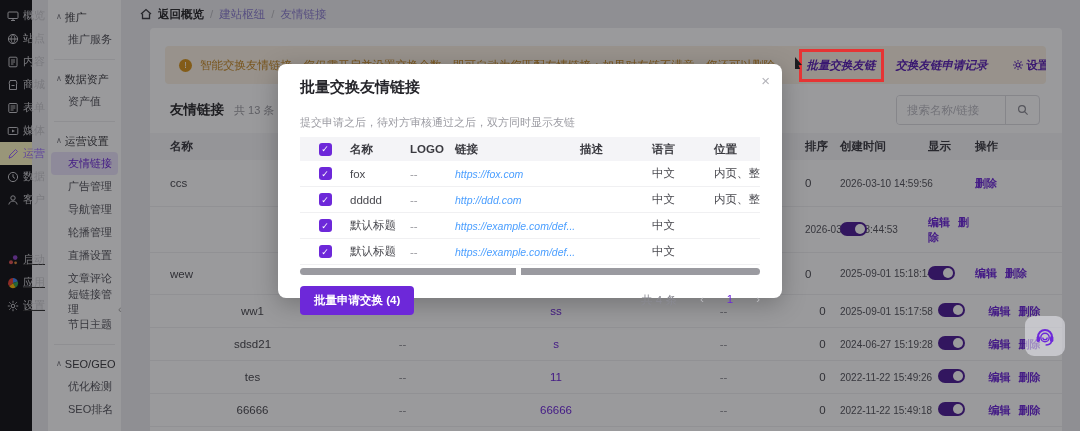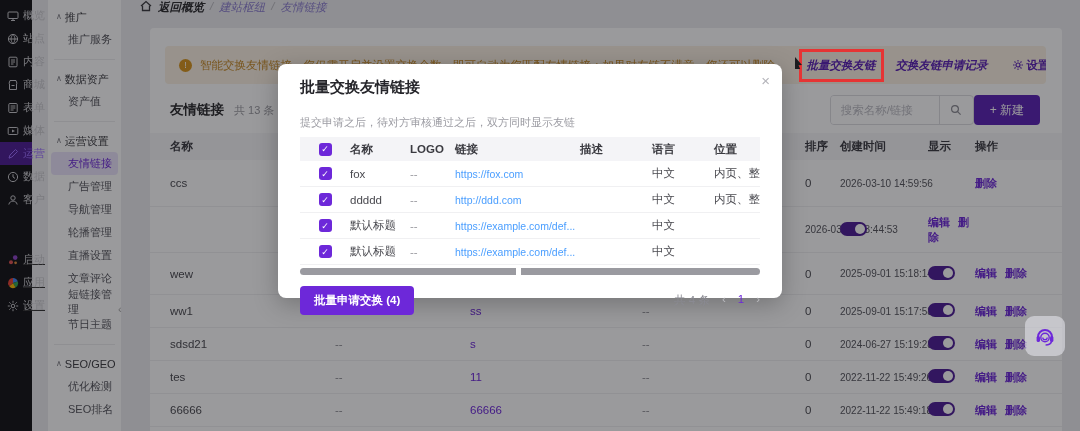--- a/index.html
+++ b/index.html
@@ -5,41 +5,41 @@
   * { box-sizing: border-box; margin: 0; padding: 0; }
   html,body { width:1080px; height:431px; overflow:hidden; }
   body { font-family:"Liberation Sans","DejaVu Sans",sans-serif; font-size:12px; color:#333;
          background:#ececf0; position:relative; }
 
   
   .psb { position:absolute; left:0; top:0; bottom:0; width:32px; background:#121215; z-index:1; }
   .psi { height:23px; display:flex; align-items:center; gap:4px; padding-left:7px;
          color:#c9c9cd; font-size:11px; cursor:pointer; white-space:nowrap; }
   .psi .pic { width:12px; height:12px; display:inline-flex; }
-  .psi.active { background:#4c1d95; color:#9b6bff; }
+  .psi.active { background:#fef9c3; color:#9b6bff; }
   .psb-top { padding-top:4px; }
   .psb-bottom { position:absolute; left:0; right:0; top:248px;text-decoration:underline; }
 
   
   .ssb { position:absolute; left:48px; top:0; bottom:0; width:73px; background:#ffffff; z-index:1;
          padding-top:6px; overflow:hidden; }
   .sst { height:22px; display:flex; align-items:center; gap:3px; padding-left:8px;
          color:#3b3b40; font-size:11px; }
   .sst .caret { font-size:8px; color:#7a7a80; transform:translateY(-1px); }
   .ssi { height:23px; display:flex; align-items:center; padding-left:17px; color:#55555c;
          font-size:11px; cursor:pointer; border-radius:4px; margin:0 3px; }
   .ssi.active { background:#ebe4fb; color:#6d28d9; }
   .ssd { height:1px; background:#ececee; margin:8px 6px; }
   .ssb-collapse { position:absolute; left:118px; top:296px; width:10px; height:26px; z-index:2;
          color:#aaa; font-size:11px; display:flex; align-items:center; }
 
   
   .content { position:absolute; left:121px; top:0; right:0; bottom:0; }
-  .breadcrumb { height:28px; display:flex; gap:6px; padding-left:19px;
-         font-size:11.5px;font-style:italic; }
+  .breadcrumb { height:28px; display:flex; align-items:center; gap:6px; padding-left:19px;
+         font-size:11.5px; }
   .bc-home { width:12px; height:12px; display:inline-flex; color:#3a3a3e; }
   .bc-back { font-weight:bold; color:#2b2b2e; }
   .bc-sep { color:#b9b9be; }
   .bc-item { color:#8d7fd0; }
 
   .card { position:absolute; top:28px; left:29px; right:18px; bottom:0; background:#fff;
           border-radius:4px 4px 0 0; }
 
   
   .notice { position:absolute; left:15px; right:16px; top:18px; height:38px; background:#fbf2e3;
@@ -82,53 +82,53 @@
             border-radius:4px; font-size:12px; cursor:pointer; font-family:inherit; }
 
   
   .mt { position:absolute; left:0; right:0; top:105px; bottom:0; overflow:hidden; }
   .mt-head, .mt-row { display:grid;
       grid-template-columns:165px 135px 172px 163px 35px 88px 47px 1fr;
       align-items:center; padding-left:20px; }
   .mt-head { height:27px; background:#f6f6f8; font-weight:bold; color:#3a3a40; font-size:11.5px; }
   .mt-row { border-bottom:1px solid #f0f0f2; color:#4a4a50; font-size:11.5px; }
   .mt-row:nth-child(1){ height:47px; } .mt-row:nth-child(2){ height:46px; }
-  .mt-row:nth-child(3){ height:42px; } .mt-row:nth-child(n+4){ height:33px; }
+  .mt-row:nth-child(3){ height:42px; } .mt-row:nth-child(n+4){ height:33px;text-align:center; }
   .mt-cell.dim { color:#8d8d94; }
   .mt-cell.link { color:#6d28d9; cursor:pointer; }
   .mt-cell.date { font-size:10px; color:#55555c; white-space:nowrap; }
   .mt-actions a { color:#6d28d9; font-weight:bold; font-size:11px; margin-right:8px;
       cursor:pointer; text-decoration:none; }
 
   
   .overlay { position:absolute; inset:0; background:rgba(15,15,18,0.42); z-index:10; }
 
   
   .modal { position:absolute; left:278px; top:64px; width:504px; height:234px; background:#fff;
       border-radius:8px; z-index:20; padding:14px 22px 0; box-shadow:0 6px 24px rgba(0,0,0,.25); }
   .m-close { position:absolute; top:8px; right:12px; color:#b4b4ba; font-size:15px; cursor:pointer; }
   .m-title { font-size:15px; font-weight:bold; color:#26262b; }
   .m-sub { font-size:11px; color:#9c9ca3; margin-top:18px; }
   .m-tablewrap { margin-top:7px; overflow:hidden; }
   .m-hrow, .m-row { display:grid; grid-template-columns:50px 60px 45px 125px 72px 62px 140px;
       align-items:center; }
   .m-hrow { height:24px; background:#f4f4f7; font-weight:bold; color:#3a3a40; font-size:11.5px; }
   .m-row { height:26px; border-bottom:1px solid #f0f0f2; font-size:11.5px; color:#4a4a50; }
-  .m-cell.link { color:#4a9eff; white-space:nowrap; font-size:10.5px; cursor:pointer; }
+  .m-cell.link { color:#4a9eff; white-space:nowrap; font-size:10.5px; cursor:pointer;font-style:italic; }
   .m-cell.dim { color:#9a9aa0; }
   .m-cell.pos { white-space:nowrap; }
   .m-cbwrap { display:flex; justify-content:center; }
   .cb { width:13px; height:13px; border-radius:3px; background:#6d28d9; color:#fff; font-size:9px;
       display:inline-flex; align-items:center; justify-content:center; cursor:pointer; }
   .m-scroll { height:7px; border-radius:4px; background:#9a9aa0; position:relative; margin-top:3px; }
   .m-scroll::after { content:''; position:absolute; left:47%; width:5px; top:0; bottom:0; background:#fff; }
   .m-footer { display:flex; align-items:center; margin-top:11px; }
   .btn-submit { height:29px; padding:0 14px; background:#6d28d9; color:#fff; border:none;
       border-radius:4px; font-size:11.5px; font-weight:bold; cursor:pointer; font-family:inherit; }
-  .m-pager { margin-left:auto; display:flex; align-items:flex-start; gap:12px; color:#8a8a92;
+  .m-pager { margin-left:auto; display:flex; align-items:flex-start; gap:23px; color:#8a8a92;
       font-size:11.5px; }
   .m-page-cur { color:#6d28d9; cursor:pointer; }
   .m-arrow { color:#b9b9be; cursor:pointer; }
 
   
   .support { position:absolute; right:15px; top:316px; width:40px; height:40px; z-index:15;
       background:rgba(235,235,242,0.55); border-radius:9px; display:flex; align-items:center;
       justify-content:center; cursor:pointer; }
 </style>
 </head>
@@ -335,21 +335,20 @@
       <span class="tb-right">
         <span class="search">
           <input placeholder="搜索名称/链接" style="">
           <span class="search-btn">
             <svg viewBox="0 0 12 12" width="12" height="12">
                 <circle cx="5" cy="5" r="3.4" fill="none" stroke="currentColor" stroke-width="1.2"></circle>
                 <path d="M7.6 7.6 L10.6 10.6" stroke="currentColor" stroke-width="1.2"></path>
               </svg>
           </span>
         </span>
-        <button class="btn-new">+ 新建</button>
       </span>
     </div>
 
     <div class="mt">
       <div class="mt-head" id="mt-head">
           <div class="mt-cell">名称</div>
           <div class="mt-cell"></div>
           <div class="mt-cell"></div>
           <div class="mt-cell"></div>
           <div class="mt-cell">排序</div>

